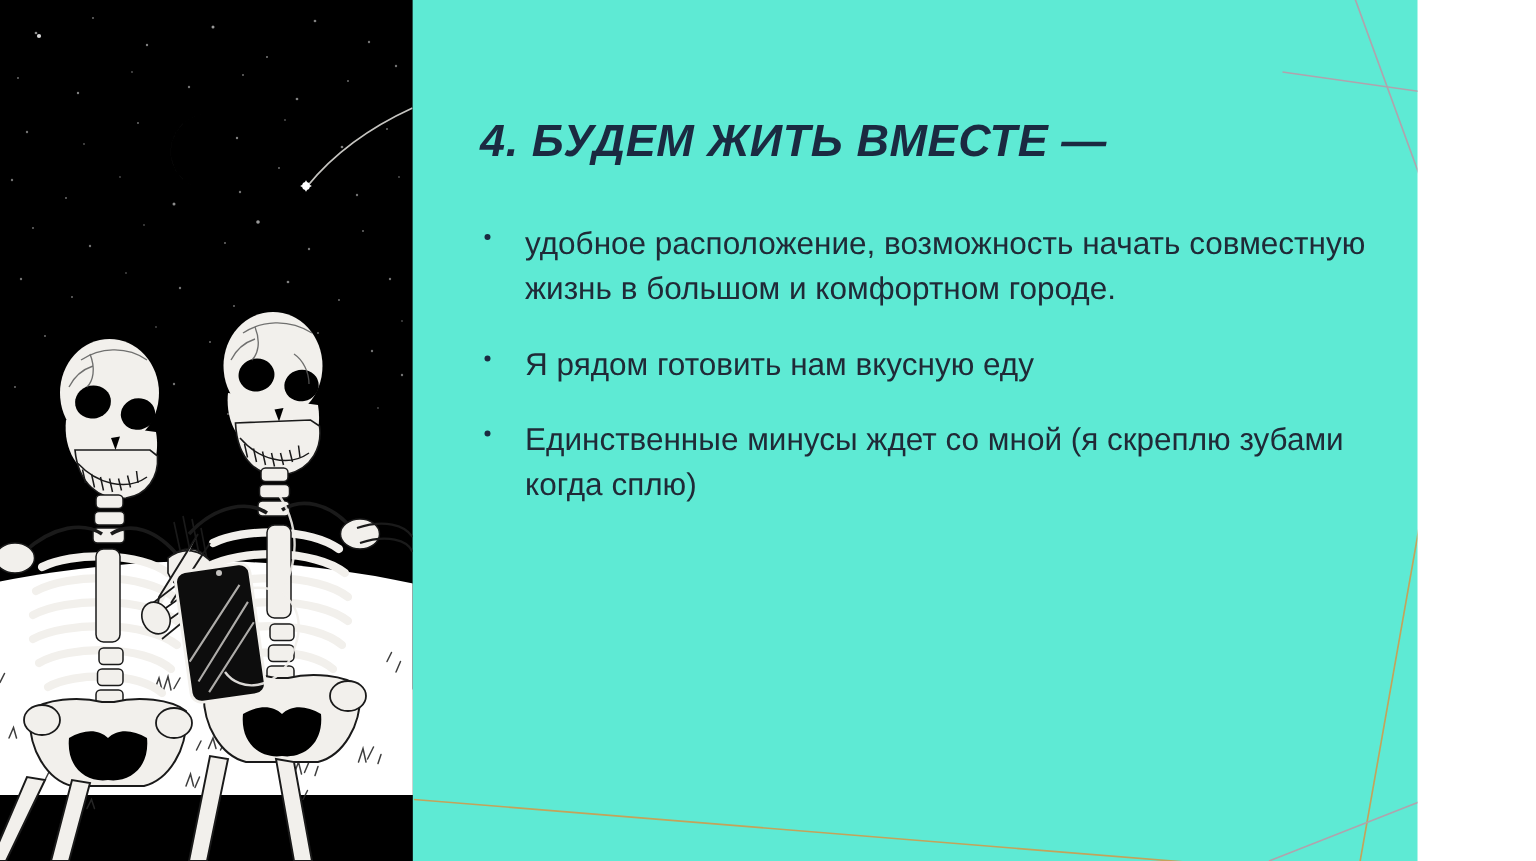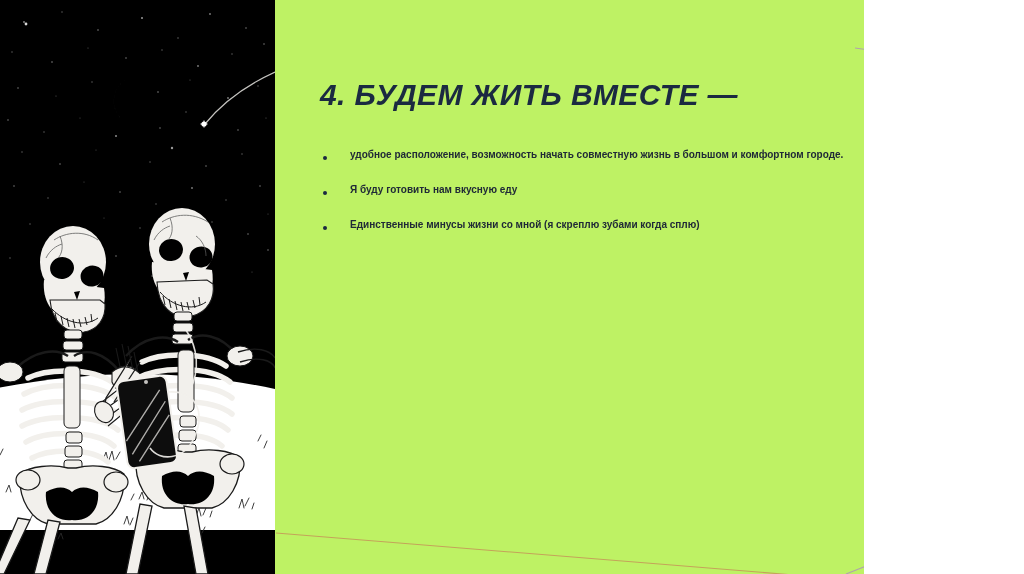--- a/index.html
+++ b/index.html
@@ -5,23 +5,23 @@
   html, body {
     margin: 0;
     padding: 0;
     background: #ffffff;
   }
   body {
     font-family: "Liberation Sans", sans-serif;
   }
   #slide {
     position: relative;
-    width: 864px;
-    height: 574px;
-    background: #bef264;
+    width: 945px;
+    height: 574px;
+    background: #5eead4;
     overflow: hidden;
   }
 
   
   #illustration {
     position: absolute;
     left: 0;
     top: 0;
     width: 275px;
     height: 574px;
@@ -73,24 +73,23 @@
     top: 148px;
     width: 600px;
     list-style: none;
     margin: 0;
     padding: 0;
   }
   .bullet-item {
     position: relative;
     padding-left: 30px;
     margin-bottom: 21px;
-    font-size: 10px;
+    font-size: 21px;
     line-height: 1.42;
     color: #202a37;
-    font-weight: bold;
   }
   .bullet-item:last-child { margin-bottom: 0; }
   .bullet-dot {
     position: absolute;
     left: 3px;
     top: 8px;
     width: 4px;
     height: 4px;
     border-radius: 50%;
     background: #1b2a41;
@@ -366,25 +365,25 @@
   <div id="content">
     <h1 id="slide-title">4. БУДЕМ ЖИТЬ ВМЕСТЕ —</h1>
 
     <ul id="bullet-list">
       <li class="bullet-item">
         <span class="bullet-dot"></span>
         <span>удобное расположение, возможность начать совместную жизнь в большом и комфортном городе.</span>
       </li>
       <li class="bullet-item">
         <span class="bullet-dot"></span>
-        <span>Я буду готовить нам вкусную еду</span>
+        <span>Я рядом готовить нам вкусную еду</span>
       </li>
       <li class="bullet-item">
         <span class="bullet-dot"></span>
-        <span>Единственные минусы жизни со мной (я скреплю зубами когда сплю)</span>
+        <span>Единственные минусы ждет со мной (я скреплю зубами когда сплю)</span>
       </li>
     </ul>
   </div>
 
   <svg id="decor-lines" viewBox="0 0 1024 574" xmlns="http://www.w3.org/2000/svg">
     <g id="decor-group" stroke-width="1.1" fill="none">
         <line x1="1010" y1="-10" x2="905" y2="584" stroke="#c4a35a"></line>
         <line x1="276" y1="533" x2="905" y2="584" stroke="#c4a35a"></line>
         <line x1="900" y1="-10" x2="1024" y2="330" stroke="#b0a3ad"></line>
         <line x1="855" y1="48" x2="1024" y2="72" stroke="#b0a3ad"></line>

